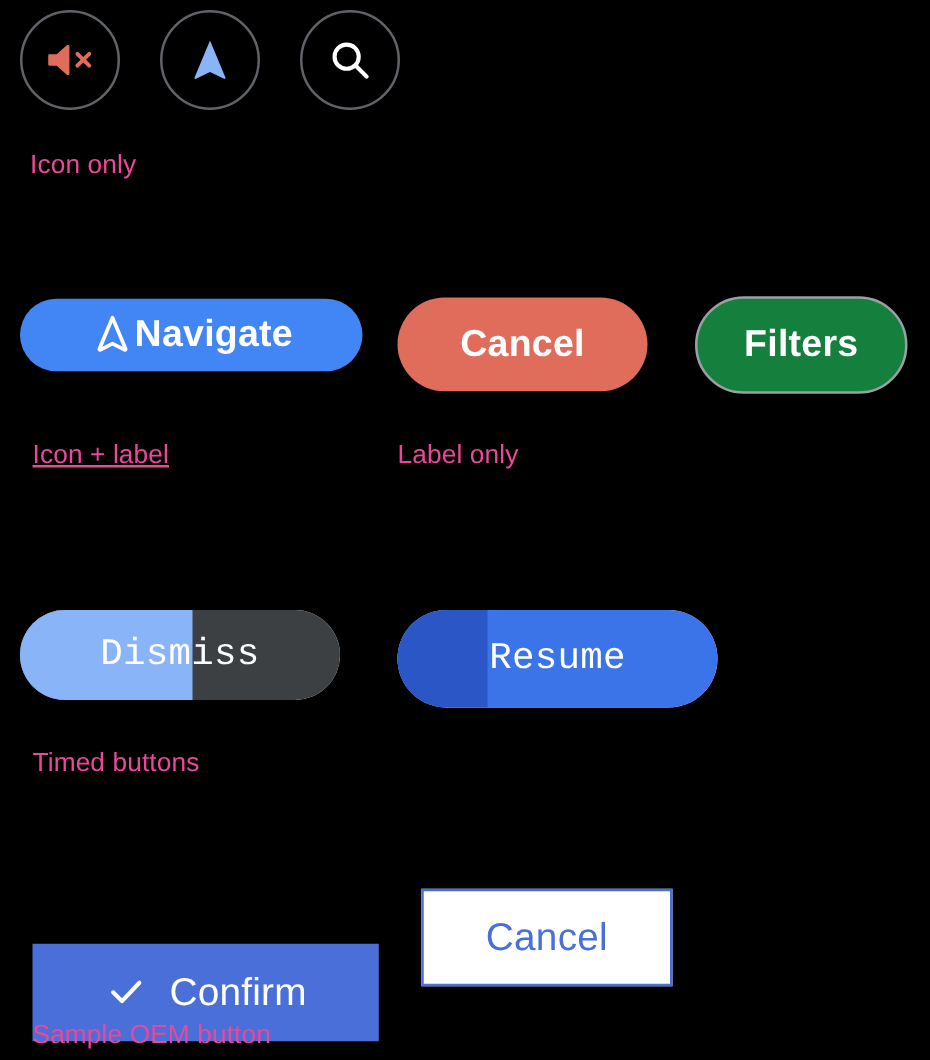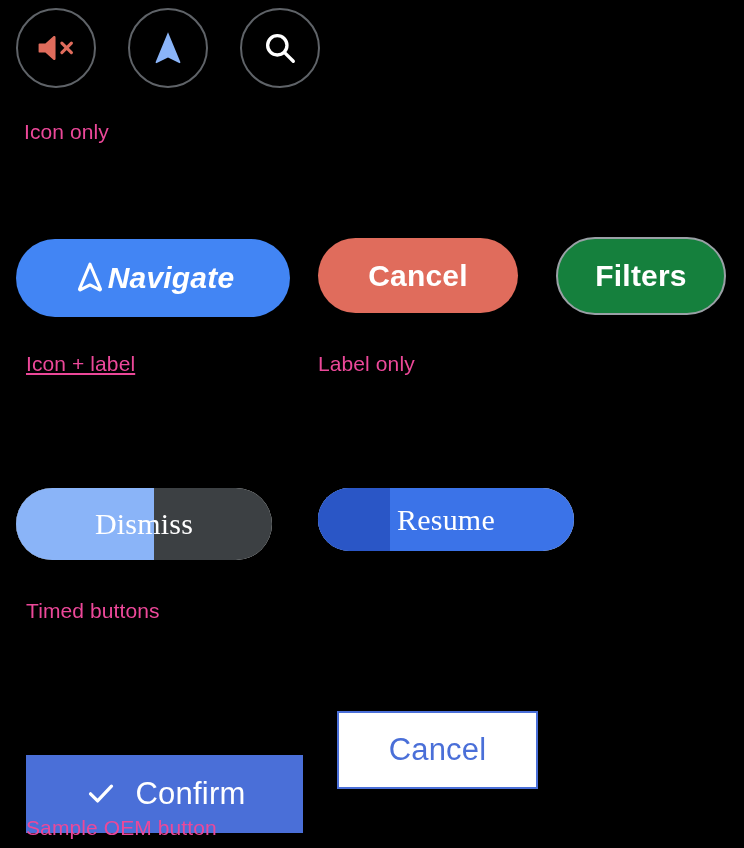--- a/index.html
+++ b/index.html
@@ -70,23 +70,22 @@
   }
   .pill-label {
     font-size: 30px;
     font-weight: bold;
     color: #ffffff;
     letter-spacing: 0.2px;
   }
 
   #btn-navigate {
     left: 16px;  top: 239px;
-    width: 274px; height: 78px;
+    width: 274px; height: 58px;
     background: #4285f4;
-    font-style: italic;
   }
   #btn-cancel-pill {
     left: 318px; top: 238px;
     width: 200px; height: 75px;
     background: #e06c5c;
   }
   #btn-filters {
     left: 556px; top: 237px;
     width: 170px; height: 78px;
     background: #15803d;
@@ -111,26 +110,26 @@
     left: 0; top: 0; bottom: 0;
   }
   .timed .timed-label {
     position: absolute;
     inset: 0;
     display: flex;
     align-items: center;
     justify-content: center;
     font-size: 30px;
     color: #ffffff;
-    font-family: Liberation Serif, serif;
+    font-family: Liberation Mono, monospace;
     letter-spacing: 0.2px;
   }
 
   #btn-dismiss { left: 16px;  top: 488px; width: 256px; height: 72px; }
-  #btn-resume  { left: 318px; top: 488px; width: 256px; height: 63px; }
+  #btn-resume  { left: 318px; top: 488px; width: 256px; height: 78px; }
 
   
   .oem {
     position: absolute;
     display: flex;
     align-items: center;
     justify-content: center;
     border-radius: 0;
     box-sizing: border-box;
     cursor: pointer;

